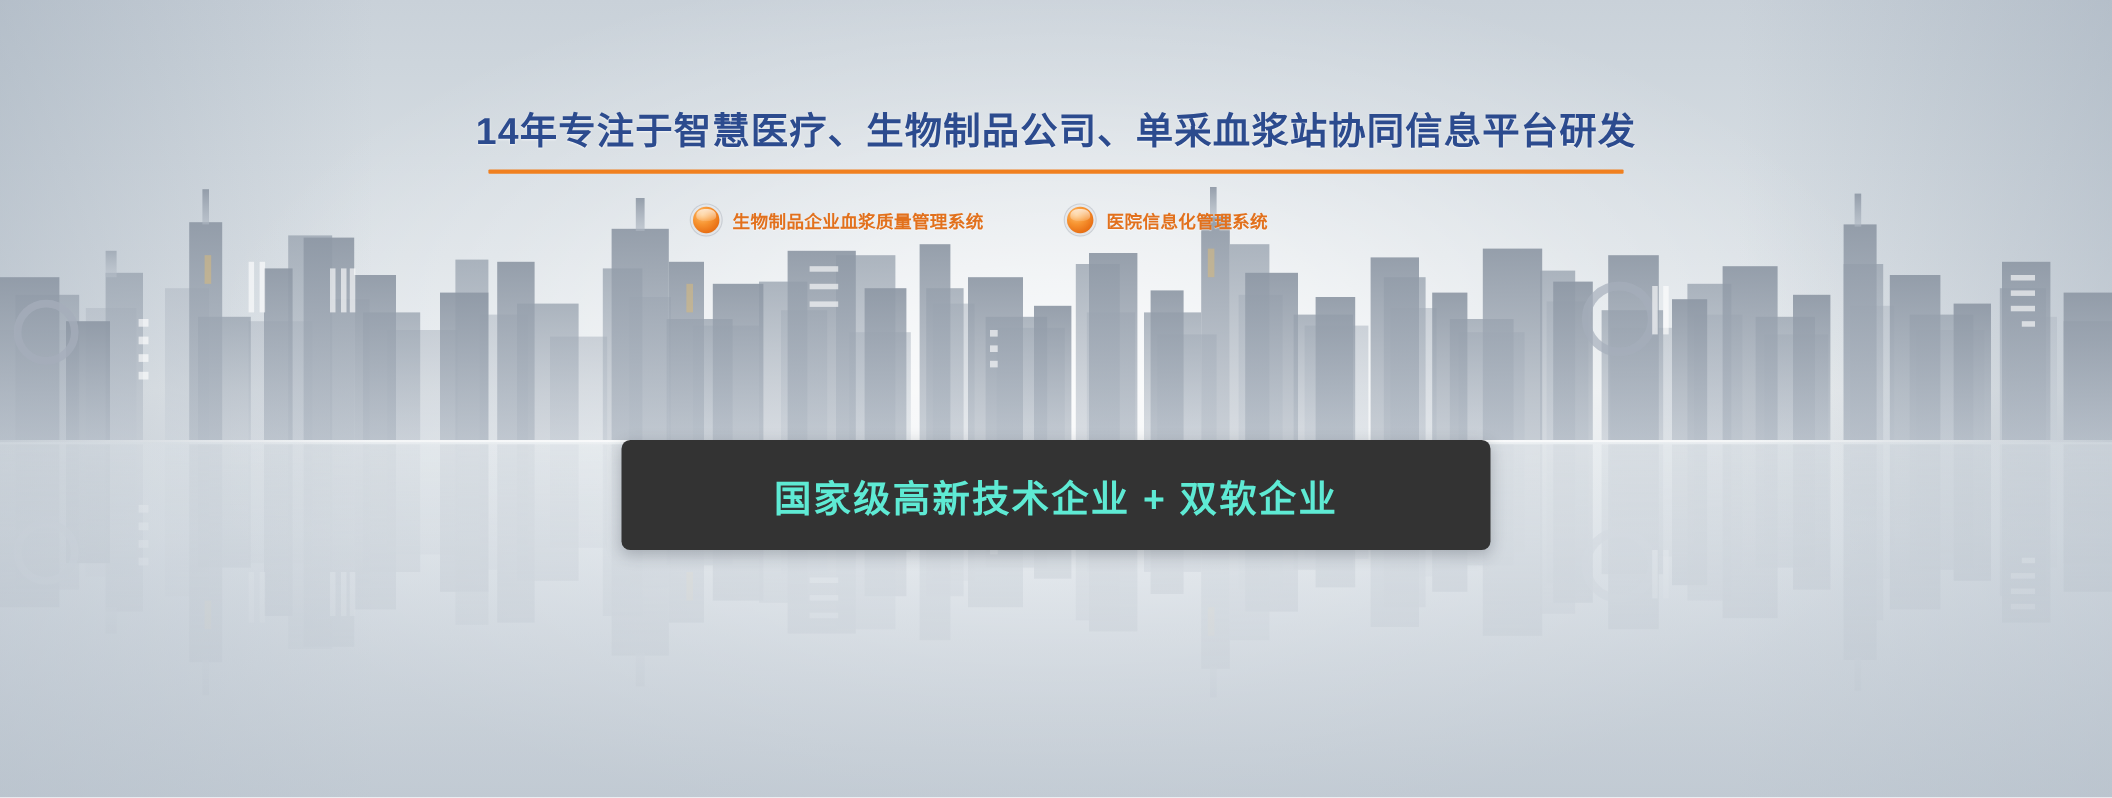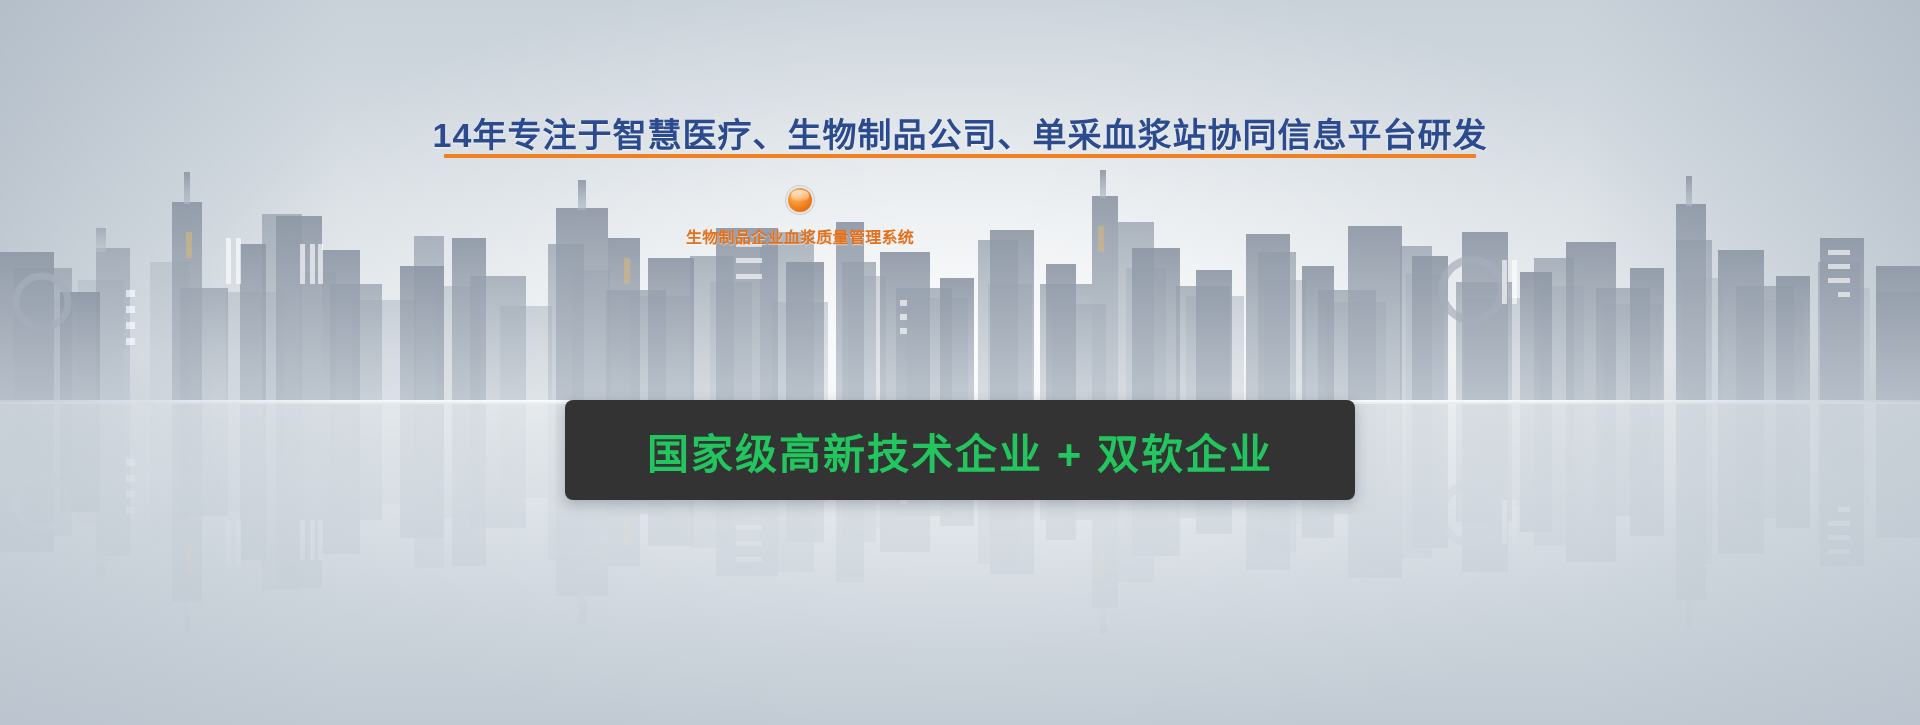--- a/index.html
+++ b/index.html
@@ -105,21 +105,21 @@
   .content {
     position: absolute;
     left: 0;
     top: 0;
     width: 100%;
     height: 100%;
   }
 
   .headline {
     position: absolute;
-    top: 108px;
+    top: 92px;
     left: 0;
     width: 100%;
     text-align: center;
     font-size: 34px;
     font-weight: 700;
     letter-spacing: 1px;
     color: #2c4b8e;
     text-shadow: 0 1px 2px rgba(255,255,255,0.7);
     white-space: nowrap;
   }
@@ -142,23 +142,22 @@
     transform: translateX(-50%);
     width: 660px;
     display: grid;
     grid-template-columns: 340px 320px;
     grid-row-gap: 24px;
     grid-column-gap: 0px;
   }
 
   .feature {
     display: flex;
-    align-items: center;
+    align-items: flex-end;
     gap: 12px;
-    flex-direction: column;
   }
 
   .bullet {
     flex: 0 0 auto;
     width: 24px;
     height: 24px;
     border-radius: 50%;
     background:
       radial-gradient(circle at 36% 30%, #ffc071 0%, #f79431 38%, #ea7317 70%, #d9620a 100%);
     box-shadow:
@@ -196,22 +195,22 @@
     width: 790px;
     height: 100px;
     background: #333333;
     border-radius: 8px;
     display: flex;
     align-items: center;
     justify-content: center;
     box-shadow: 0 4px 14px rgba(40,48,58,0.28);
   }
   .badge-text {
-    color: #22c55e;
-    font-size: 42px;
+    color: #5eead4;
+    font-size: 34px;
     font-weight: 700;
     letter-spacing: 2px;
     white-space: nowrap;
   }
 </style>
 </head>
 <body>
 
 <div class="banner">
 
@@ -417,20 +416,24 @@
     <div class="underline"></div>
 
     <div class="feature-grid">
 
       <div class="feature">
         <span class="bullet"></span>
         <span class="feature-label">生物制品企业血浆质量管理系统</span>
       </div>
 
 
+      <div class="feature">
+        <span class="bullet"></span>
+        <span class="feature-label">医院信息化管理系统</span>
+      </div>
 
 
     </div>
 
     <div class="badge-box">
       <span class="badge-text">国家级高新技术企业 + 双软企业</span>
     </div>
 
   </div>
 </div>

